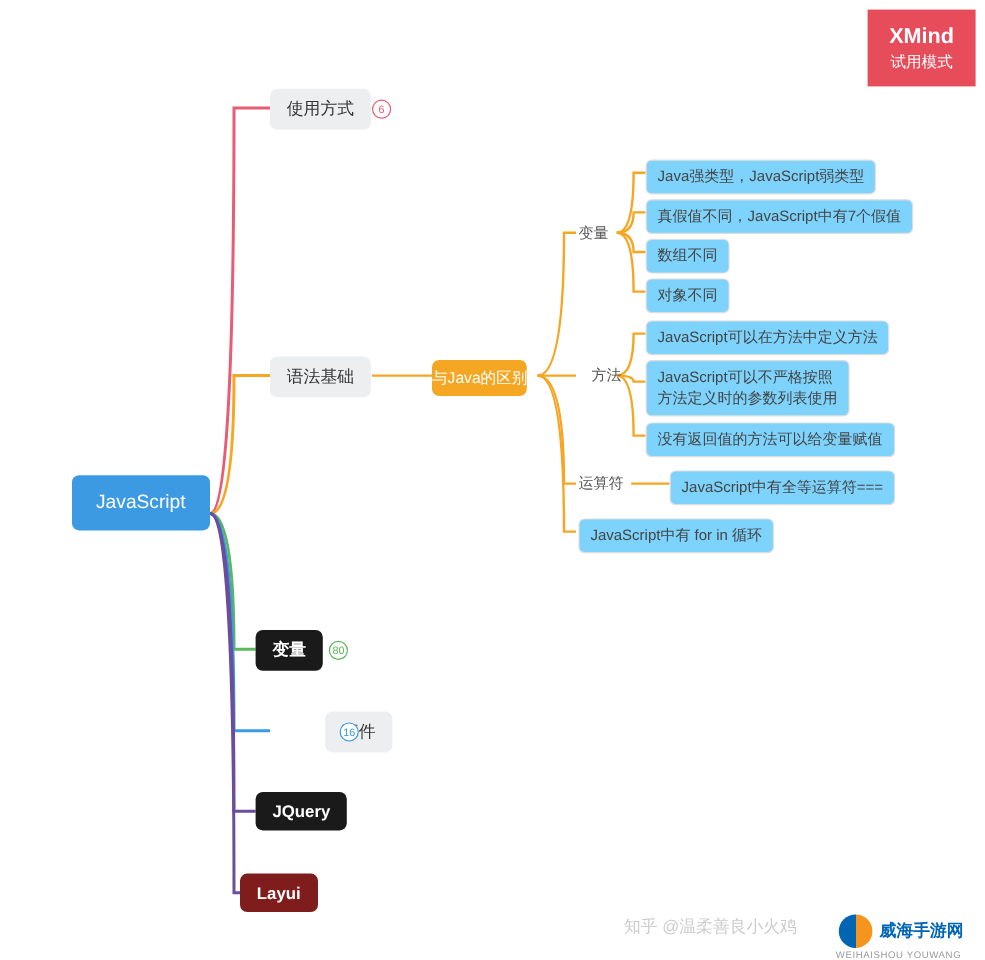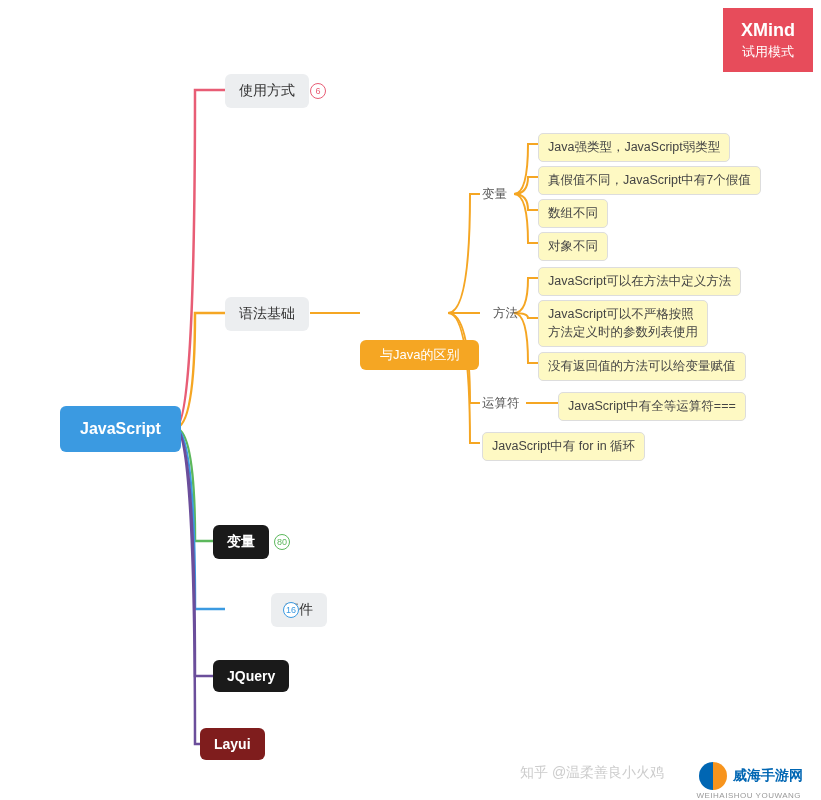--- a/index.html
+++ b/index.html
@@ -2,23 +2,23 @@
 <html><head>
 <meta charset="utf-8">
 <style>
 * { margin: 0; padding: 0; box-sizing: border-box; }
 body { font-family: "Microsoft YaHei", -apple-system, sans-serif; background: #fff; width: 821px; height: 800px; position: relative; overflow: hidden; }
 .canvas { position: absolute; width: 821px; height: 800px; }
 svg.connectors { position: absolute; top: 0; left: 0; width: 821px; height: 800px; pointer-events: none; }
 .node { position: absolute; border-radius: 6px; padding: 8px 14px; font-size: 14px; white-space: nowrap; }
 .root { background: #3b9ae1; color: #fff; font-size: 16px; padding: 14px 20px; }
 .gray { background: #eceef0; color: #333; }
-.yellow { background: #f5a623; color: #fff; font-size: 13px; padding: 6px 20px; margin-top: 40px; }
+.yellow { background: #f5a623; color: #fff; font-size: 13px; padding: 6px 0; }
 .dark { background: #1a1a1a; color: #fff; font-weight: bold; }
-.leaf { color: #444; font-size: 12.5px; border: 1px solid #ddd; border-radius: 5px; padding: 5px 9px; background: #fef9c3; }
+.leaf { color: #444; font-size: 12.5px; border: 1px solid #ddd; border-radius: 5px; padding: 5px 9px; background: #7dd3fc; }
 .minor { color: #555; font-size: 12.5px; }
 .badge { position: absolute; width: 16px; height: 16px; border-radius: 50%; font-size: 9px; display: flex; align-items: center; justify-content: center; background: #fff; }
 .badge-pink { border: 1.5px solid #e85d75; color: #e85d75; }
 .badge-green { border: 1.5px solid #5cb85c; color: #5cb85c; }
 .badge-blue { border: 1.5px solid #3b9ae1; color: #3b9ae1; }
 .watermark { position: absolute; top: 8px; right: 8px; width: 90px; height: 64px; background: #e74c5b; color: #fff; display: flex; flex-direction: column; align-items: center; justify-content: center; }
 .watermark .t1 { font-size: 18px; font-weight: bold; }
 .watermark .t2 { font-size: 13px; margin-top: 2px; }
 .footer { position: absolute; bottom: 10px; right: 18px; display: flex; align-items: center; gap: 6px; }
 .footer-logo { width: 28px; height: 28px; border-radius: 50%; background: conic-gradient(#f7941d 0 50%, #0066b3 50% 100%); position: relative; }
@@ -51,21 +51,21 @@
   <path d="M514 194 Q528 194 528 210 L538 210" stroke="#f5a623" stroke-width="2" fill="none"></path>
   <path d="M514 194 Q528 194 528 243 L538 243" stroke="#f5a623" stroke-width="2" fill="none"></path>
 
   <path d="M514 313 Q528 313 528 278 L538 278" stroke="#f5a623" stroke-width="2" fill="none"></path>
   <path d="M514 313 Q528 313 528 318 L538 318" stroke="#f5a623" stroke-width="2" fill="none"></path>
   <path d="M514 313 Q528 313 528 363 L538 363" stroke="#f5a623" stroke-width="2" fill="none"></path>
 
   <path d="M526 403 L558 403" stroke="#f5a623" stroke-width="2" fill="none"></path>
 </svg>
 
-<div class="node root" style="left:60px; top:406px;font-weight:bold;"><span>JavaScript</span></div>
+<div class="node root" style="left:60px; top:396px;"><span>JavaScript</span></div>
 
 <div class="node gray" style="left:225px; top:74px;"><span>使用方式</span></div>
 <div class="badge badge-pink" style="left:310px; top:83px;">
       <span>6</span>
     </div>
 
 <div class="node gray" style="left:225px; top:297px;"><span>语法基础</span></div>
 
 <div class="node dark" style="left:213px; top:525px;"><span>变量</span></div>
 <div class="badge badge-green" style="left:274px; top:534px;">

